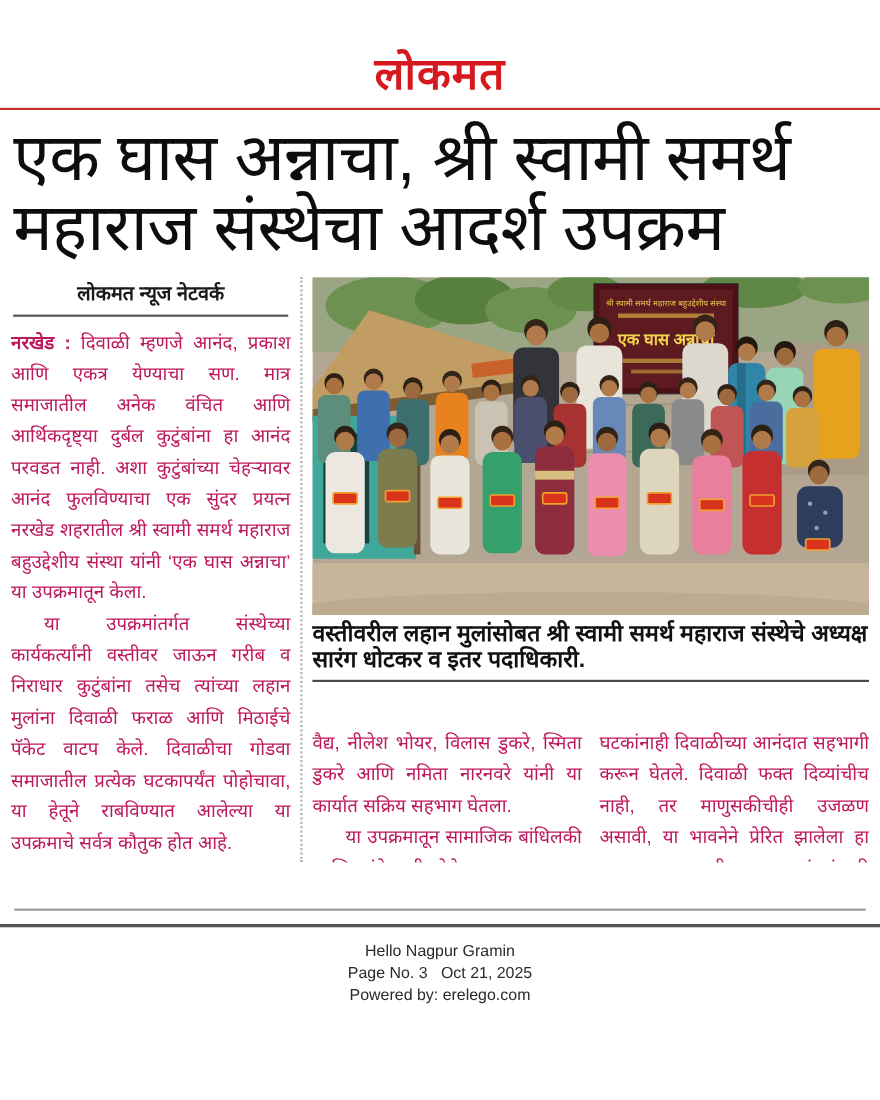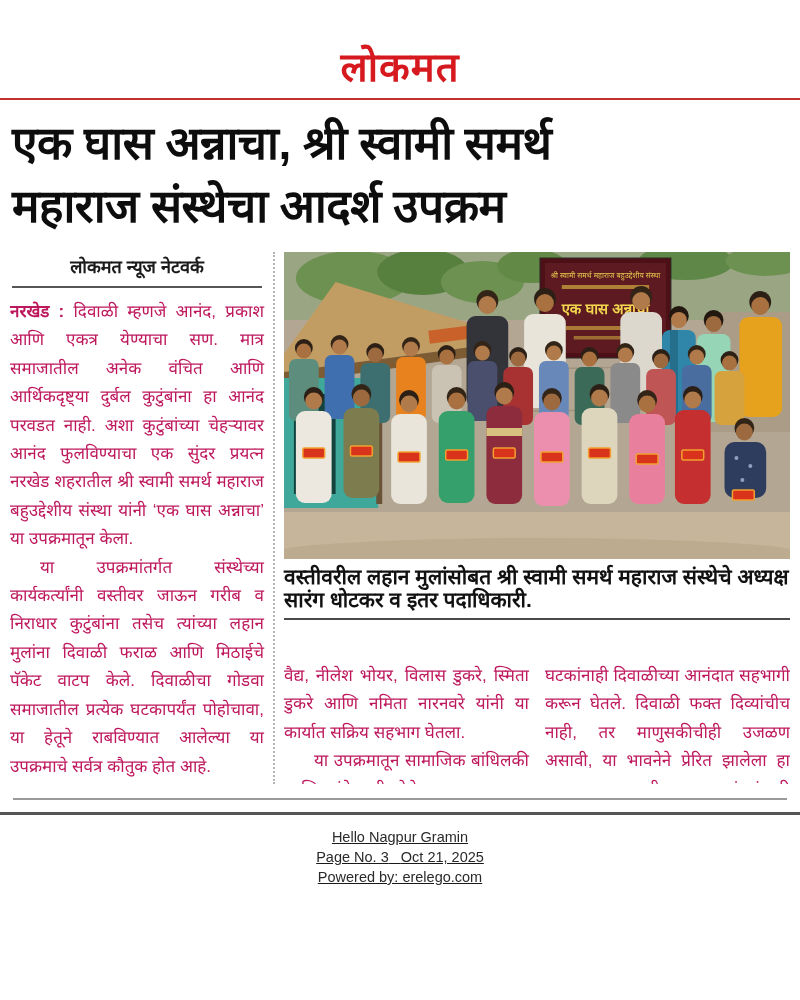--- a/index.html
+++ b/index.html
@@ -13,21 +13,21 @@
   .masthead { padding-top:46px; text-align:center; }
   .logo {
     display:inline-block; color:#d6181f; font-weight:bold; font-size:40px;
     letter-spacing:1px; line-height:1.1;
     font-family:"Liberation Serif","DejaVu Serif",serif;
     text-align:right;
   }
   .red-rule { margin-top:8px; height:2px; background:#c53030; width:100%; }
   
   .headline {
-    padding:12px 12px 0 12px; font-size:46px; line-height:63px; font-weight:bold;
+    padding:12px 12px 0 12px; font-size:60px; line-height:63px; font-weight:normal;
     color:#0d0d0d; letter-spacing:-0.5px;
   }
   
   .content { display:flex; margin:14px 10px 0 10px; height:532px; overflow:hidden; }
   .col1 { width:254px; flex:0 0 254px; }
   .col-sep { flex:0 0 0; border-left:2px dotted #b5b5b5; margin:0 9px 0 9px; }
   .main-col { flex:1 1 auto; min-width:0; }
   
   .byline { text-align:center; font-weight:bold; font-size:18px; padding:2px 0 0 0; }
   .byline-rule { height:2px; background:#555; margin:8px 2px 10px 2px; }
@@ -41,21 +41,21 @@
   .photo-wrap { width:100%;border-radius:31px; }
   .photo-wrap svg { display:block; width:100%; height:307px; }
   .caption {
     font-size:21px; line-height:23px; font-weight:bold; color:#111;
     padding:6px 0 0 0; text-align:left;
   }
   .caption-rule { height:2px; background:#4a4a4a; margin:7px 0 10px 0; }
   .two-cols { display:flex; gap:16px; }
   .two-cols .tcol { flex:1 1 0; min-width:0;margin-top:32px; }
   
-  .footer { position:absolute; left:0; right:0; bottom:0; height:202px;text-decoration:underline; }
+  .footer { position:absolute; left:0; right:0; bottom:0; height:174px; }
   .footer-rule-light { height:2px; background:#9a9a9a; margin:0 13px; }
   .footer-rule-dark { height:3px; background:#555; margin-top:12px; }
   .footer-text { margin-top:12px; text-align:center; font-size:14.5px; line-height:20px; color:#2a2a2a; }
 </style>
 </head>
 <body>
 
 <div class="page">
 
   <div class="masthead">

